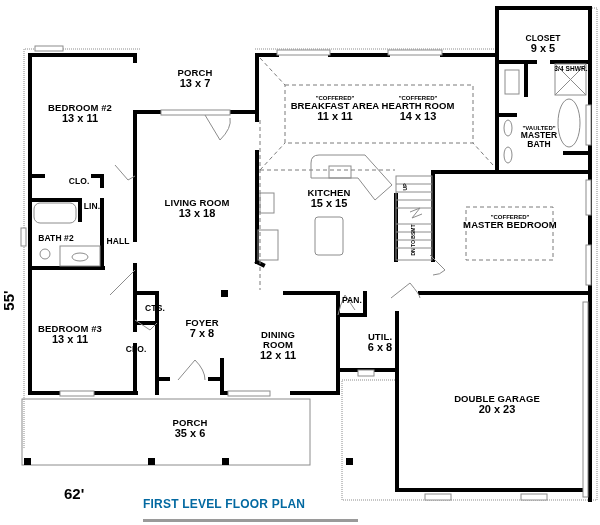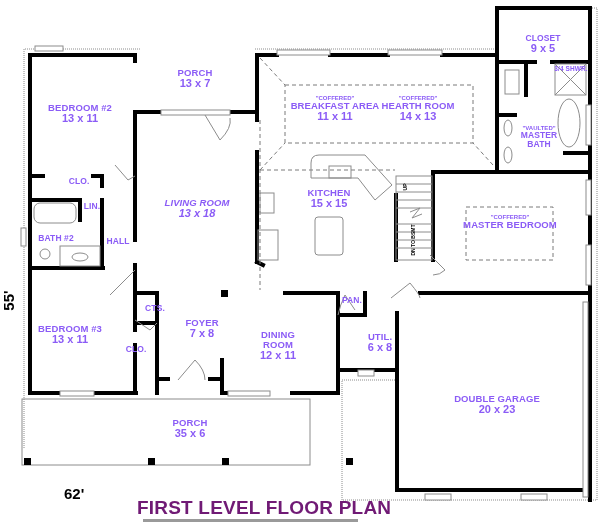--- a/index.html
+++ b/index.html
@@ -1,25 +1,25 @@
 <!DOCTYPE html>
 <html><head>
 <meta charset="utf-8">
 <style>
   html, body { margin: 0; padding: 0; background: #ffffff; }
   body { width: 600px; height: 525px; position: relative; overflow: hidden; font-family: "Liberation Sans", sans-serif; }
   #plan { position: absolute; left: 0; top: 0; width: 600px; height: 525px; }
-  .lbl { position: absolute; text-align: center; color: #8b5cf6; font-family: "Liberation Sans", sans-serif; font-weight: bold; line-height: 1.05; white-space: nowrap; transform: translateX(-50%); }
+  .lbl { position: absolute; text-align: center; color: #000000; font-family: "Liberation Sans", sans-serif; font-weight: bold; line-height: 1.05; white-space: nowrap; transform: translateX(-50%); }
   .lbl .name { font-size: 9.5px; display: block; letter-spacing: 0.1px; }
   .lbl .dim { font-size: 11px; display: block; }
   .lbl .note { font-size: 6px; display: block; font-weight: bold; }
   .lbl.small .name { font-size: 8.5px; }
   .lbl.tiny .name { font-size: 6.5px; }
   .dim-label { position: absolute; font-family: "Liberation Sans", sans-serif; font-weight: bold; font-size: 15px; color: #000; }
-  .title { position: absolute; left: 137px; top: 497px; font-family: "Liberation Sans", sans-serif; font-weight: bold; font-size: 19px; letter-spacing: 0.2px; color: #701a75; }
+  .title { position: absolute; left: 143px; top: 497px; font-family: "Liberation Sans", sans-serif; font-weight: bold; font-size: 12px; letter-spacing: 0.2px; color: #0369a1; }
   .title-underline { position: absolute; left: 143px; top: 519px; width: 215px; height: 3px; background: #9a9a9a; }
   .stair-text { position: absolute; font-family: "Liberation Sans", sans-serif; font-weight: bold; font-size: 5px; color:#000; transform: rotate(-90deg); transform-origin: center; white-space: nowrap; }
 </style>
 </head>
 <body>
 
 <svg id="plan" viewBox="0 0 600 525" xmlns="http://www.w3.org/2000/svg">
   <g fill="none" stroke="#8c8c8c" stroke-width="1">
 
     <path d="M25 49 H140 M255 49 H497 V8 H597 V500 H342 V380 H397" stroke-dasharray="1,1"></path>
@@ -234,21 +234,21 @@
 </div>
 
 <div class="lbl small" style="left:56px; top:234px;">
   <span class="name">BATH #2</span>
 </div>
 
 <div class="lbl small" style="left:118px; top:237px;">
   <span class="name">HALL</span>
 </div>
 
-<div class="lbl" style="left:197px; top:198px;font-style:italic;">
+<div class="lbl" style="left:197px; top:198px;">
   <span class="name">LIVING ROOM</span>
   <span class="dim">13 x 18</span>
 </div>
 
 <div class="lbl" style="left:329px; top:188px;">
   <span class="name">KITCHEN</span>
   <span class="dim">15 x 15</span>
 </div>
 
 <div class="lbl" style="left:510px; top:214px;">

